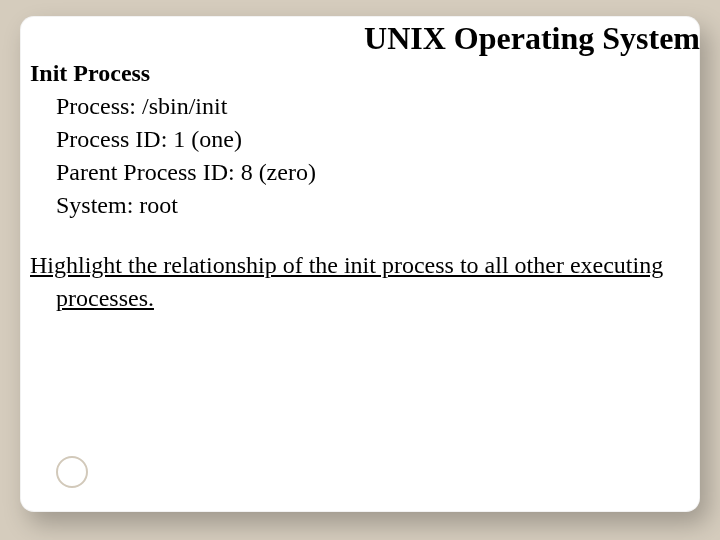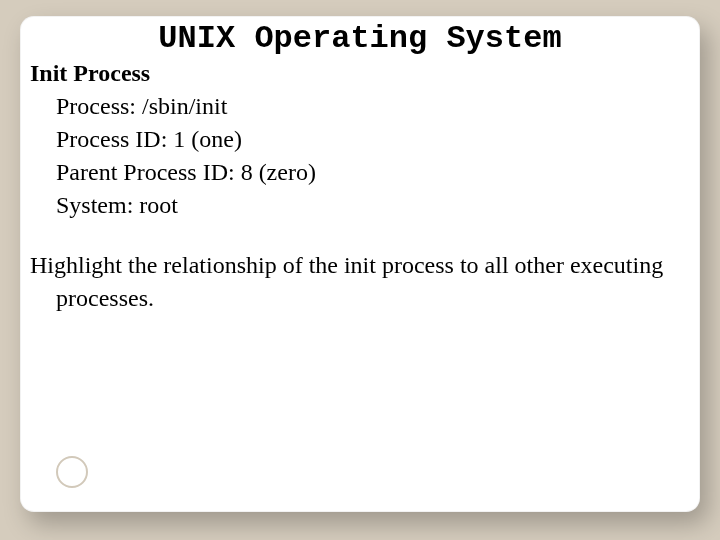--- a/index.html
+++ b/index.html
@@ -17,26 +17,25 @@
     top: 16px;
     width: 680px;
     height: 496px;
     background: #ffffff;
     border-radius: 14px;
     box-shadow: 8px 12px 24px rgba(0,0,0,0.25), inset 0 0 0 1px rgba(0,0,0,0.05);
     padding: 0;
     box-sizing: border-box;
   }
   .title {
-    text-align: center;
+    text-align: right;
     font-weight: bold;
     font-size: 32px;
     margin-top: 4px;
     color: #000;
-    font-family: Liberation Mono, monospace;
   }
   .content {
     padding-left: 10px;
     padding-right: 10px;
     font-size: 24px;
     line-height: 1.37;
     color: #000;
   }
   .heading {
     font-weight: bold;
@@ -48,20 +47,21 @@
     height: 28px;
   }
   .para {
     padding-left: 0;
     text-indent: 0;
   }
   .para .wrap {
     display: block;
     padding-left: 26px;
     text-indent: -26px;
+    text-decoration: underline;
   }
   .ring {
     position: absolute;
     left: 36px;
     bottom: 24px;
     width: 32px;
     height: 32px;
     border: 2px solid #d2c9ba;
     border-radius: 50%;
     box-sizing: border-box;

